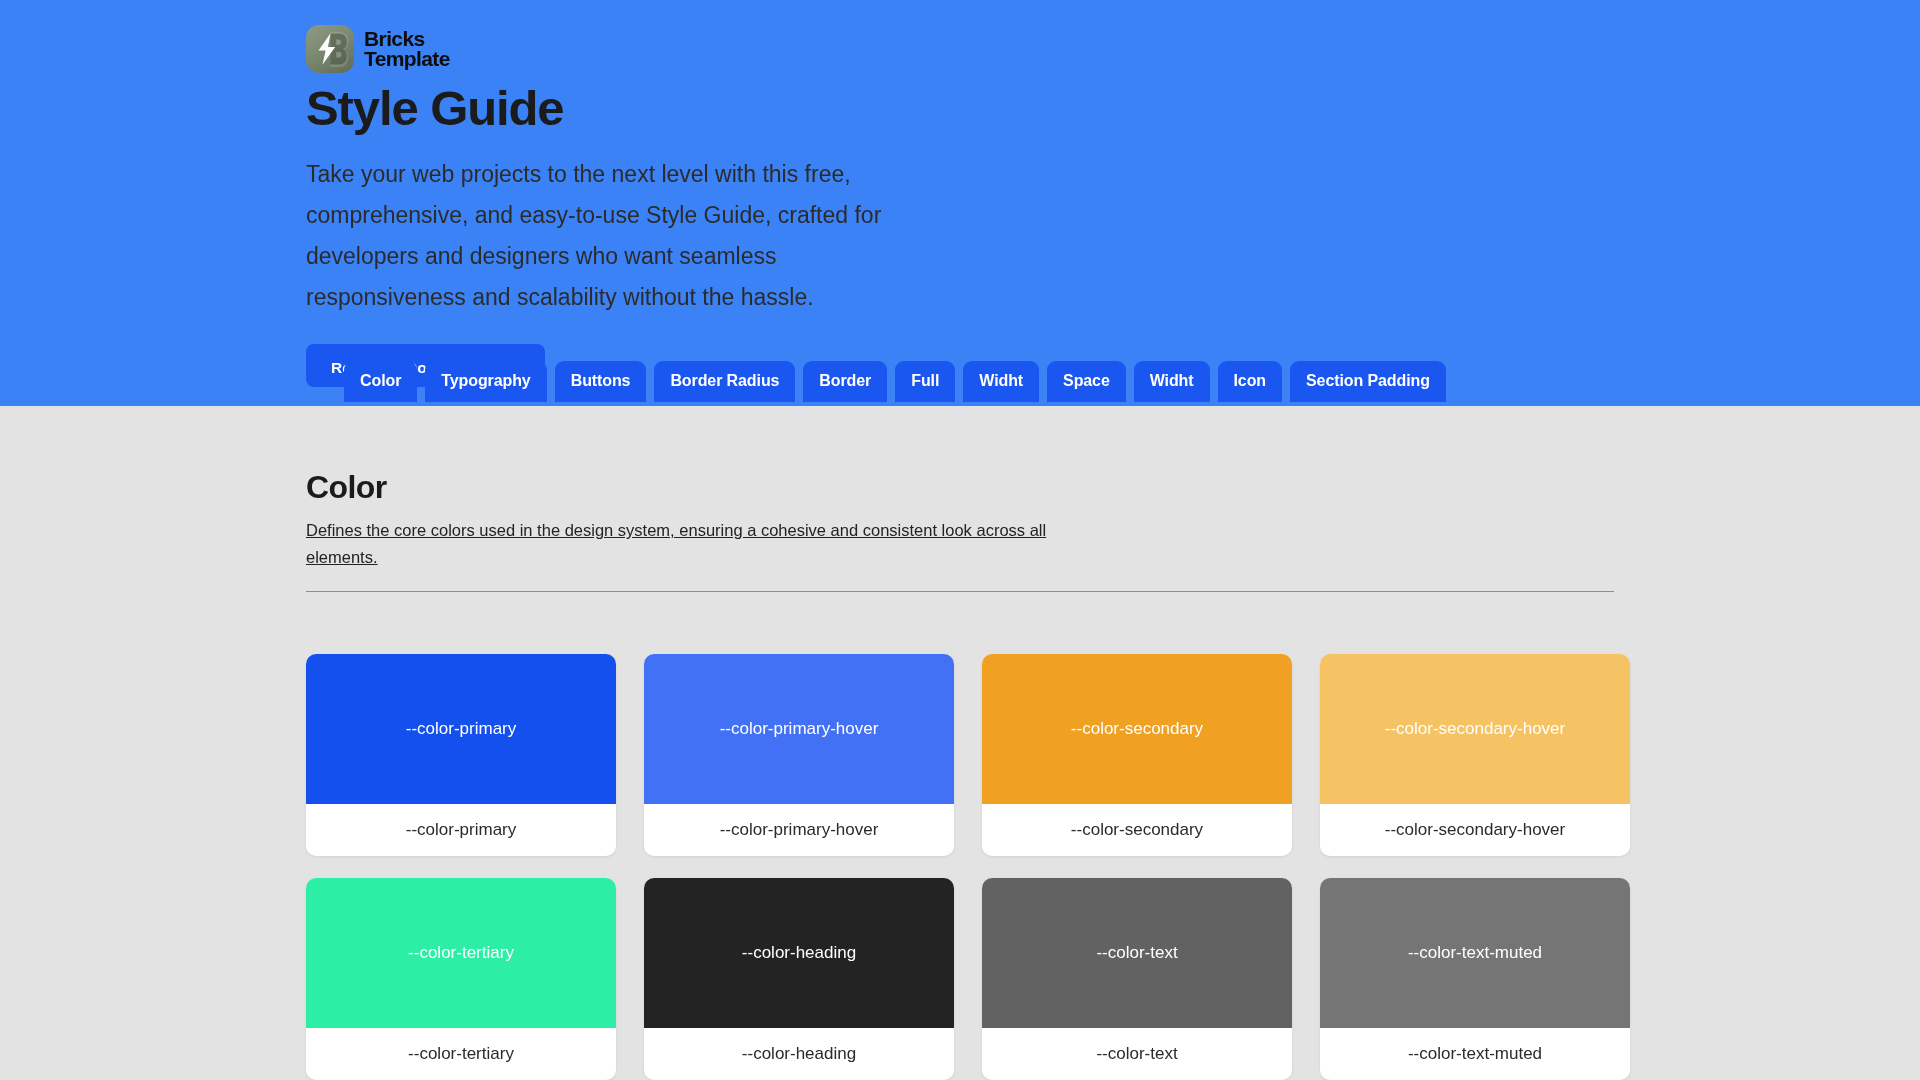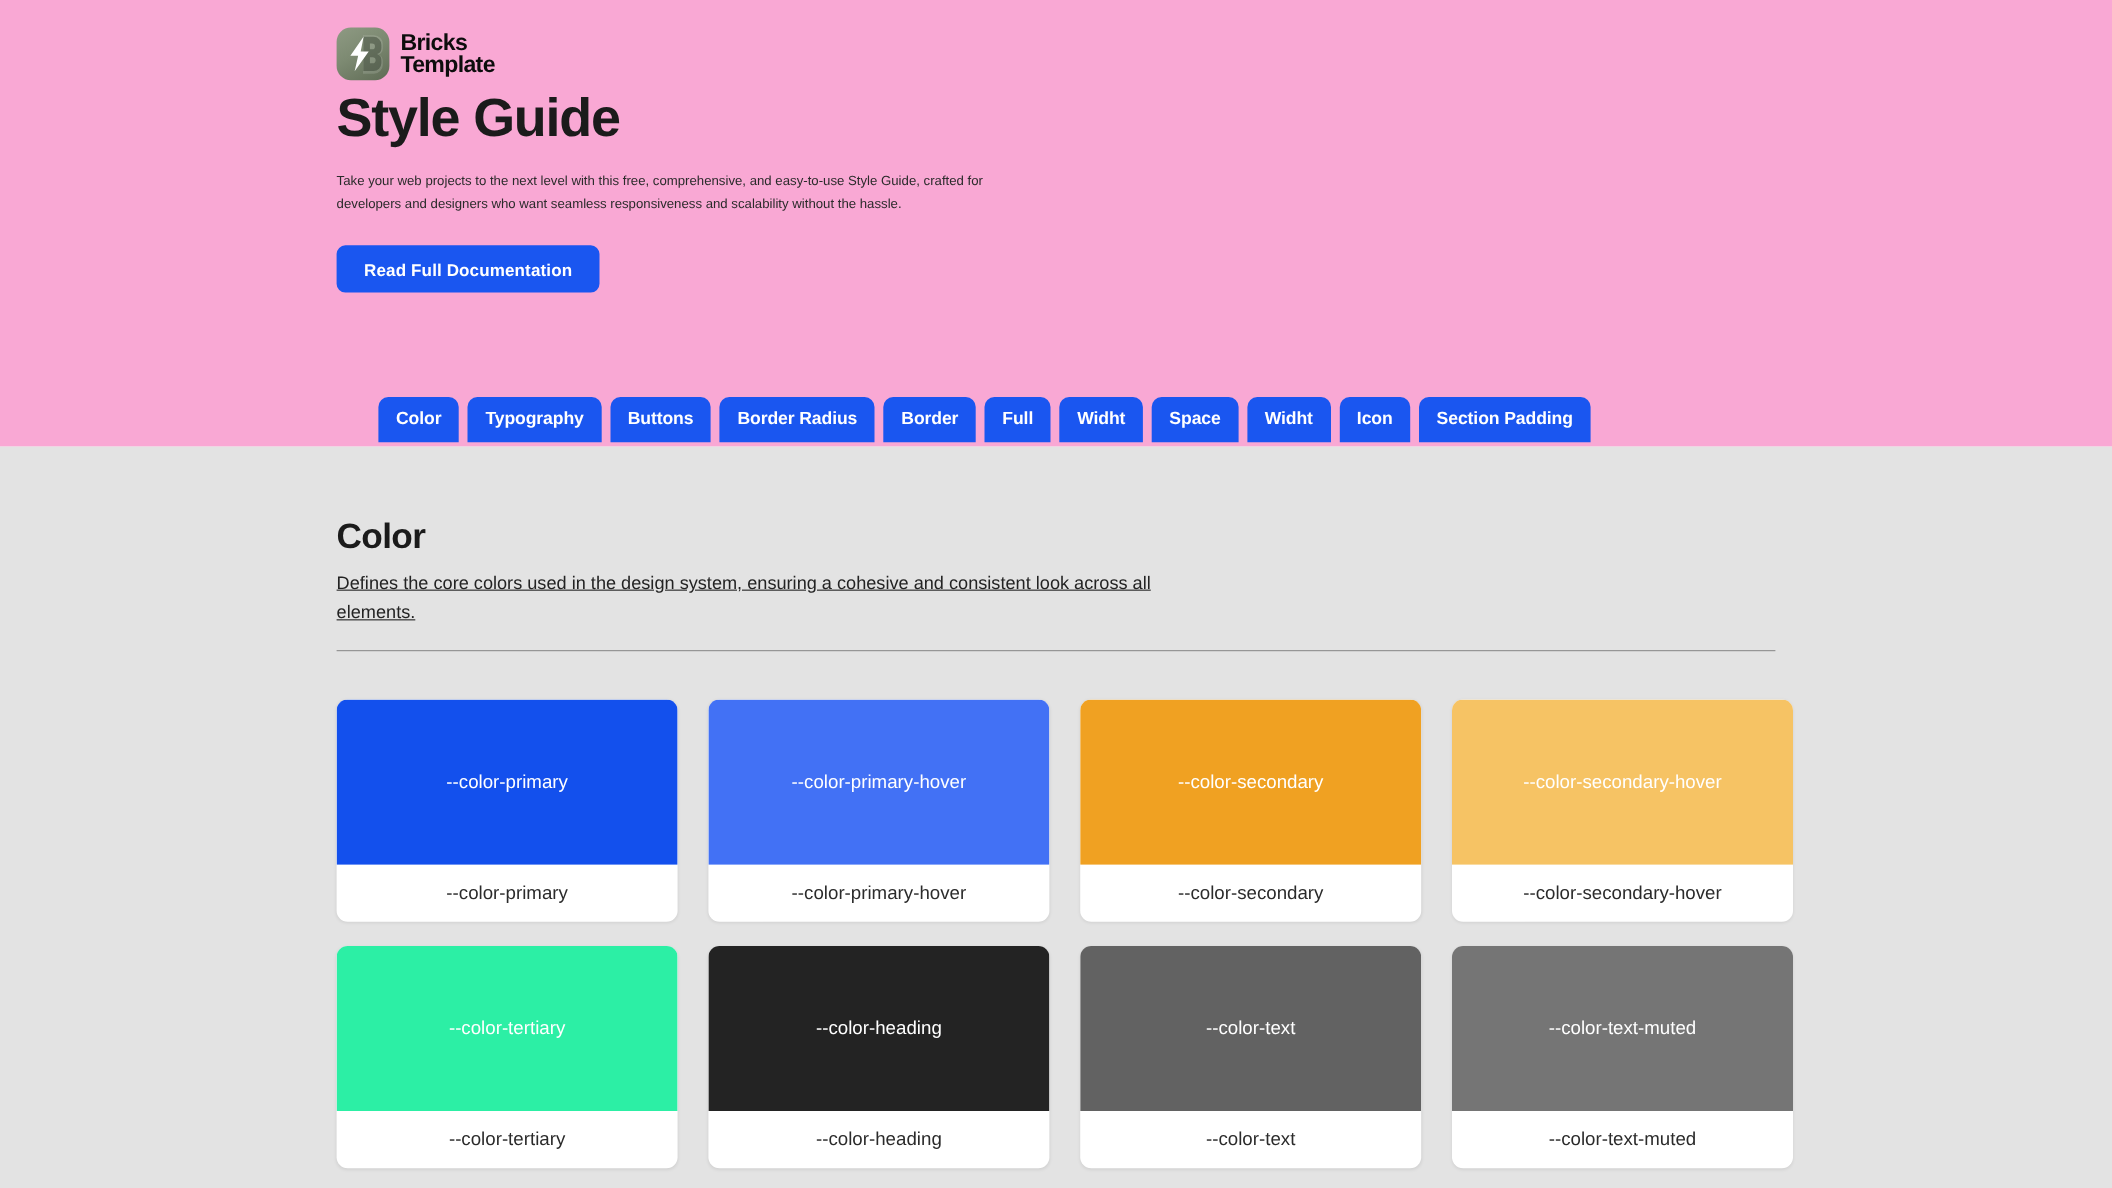--- a/index.html
+++ b/index.html
@@ -24,21 +24,21 @@
     height: 1080px;
     overflow: hidden;
   }
 
   
   .hero {
     position: absolute;
     top: 0; left: 0;
     width: 1920px;
     height: 406px;
-    background: #f9a8d4;
+    background: #3b82f6;
     z-index: 1;
   }
 
   .hero-inner {
     width: 1308px;
     margin: 0 auto;
     padding-top: 22px;
   }
 
   
@@ -72,21 +72,21 @@
     font-size: 49px;
     font-weight: bold;
     letter-spacing: -1.1px;
     color: #1b1b1b;
     margin-top: 6px;
     line-height: 1.1;
   }
 
   .hero-desc {
     margin-top: 18px;
-    font-size: 12px;
+    font-size: 23px;
     line-height: 1.78;
     color: #2b2b2b;
     max-width: 630px;
   }
 
   .btn-primary {
     display: inline-block;
     margin-top: 26px;
     background: #1a56f0;
     color: #ffffff;
@@ -170,21 +170,21 @@
     height: 1px;
     width: 100%;
     background: #8d8d8d;
   }
 
   
   .swatch-grid {
     display: grid;
     grid-template-columns: repeat(4, 310px);
     gap: 22px 28px;
-    margin-top: 44px;
+    margin-top: 62px;
   }
 
   .swatch-card {
     background: #ffffff;
     border-radius: 10px;
     overflow: hidden;
     box-shadow: 0 1px 3px rgba(0,0,0,0.08);
   }
   .swatch-chip {
     height: 150px;

